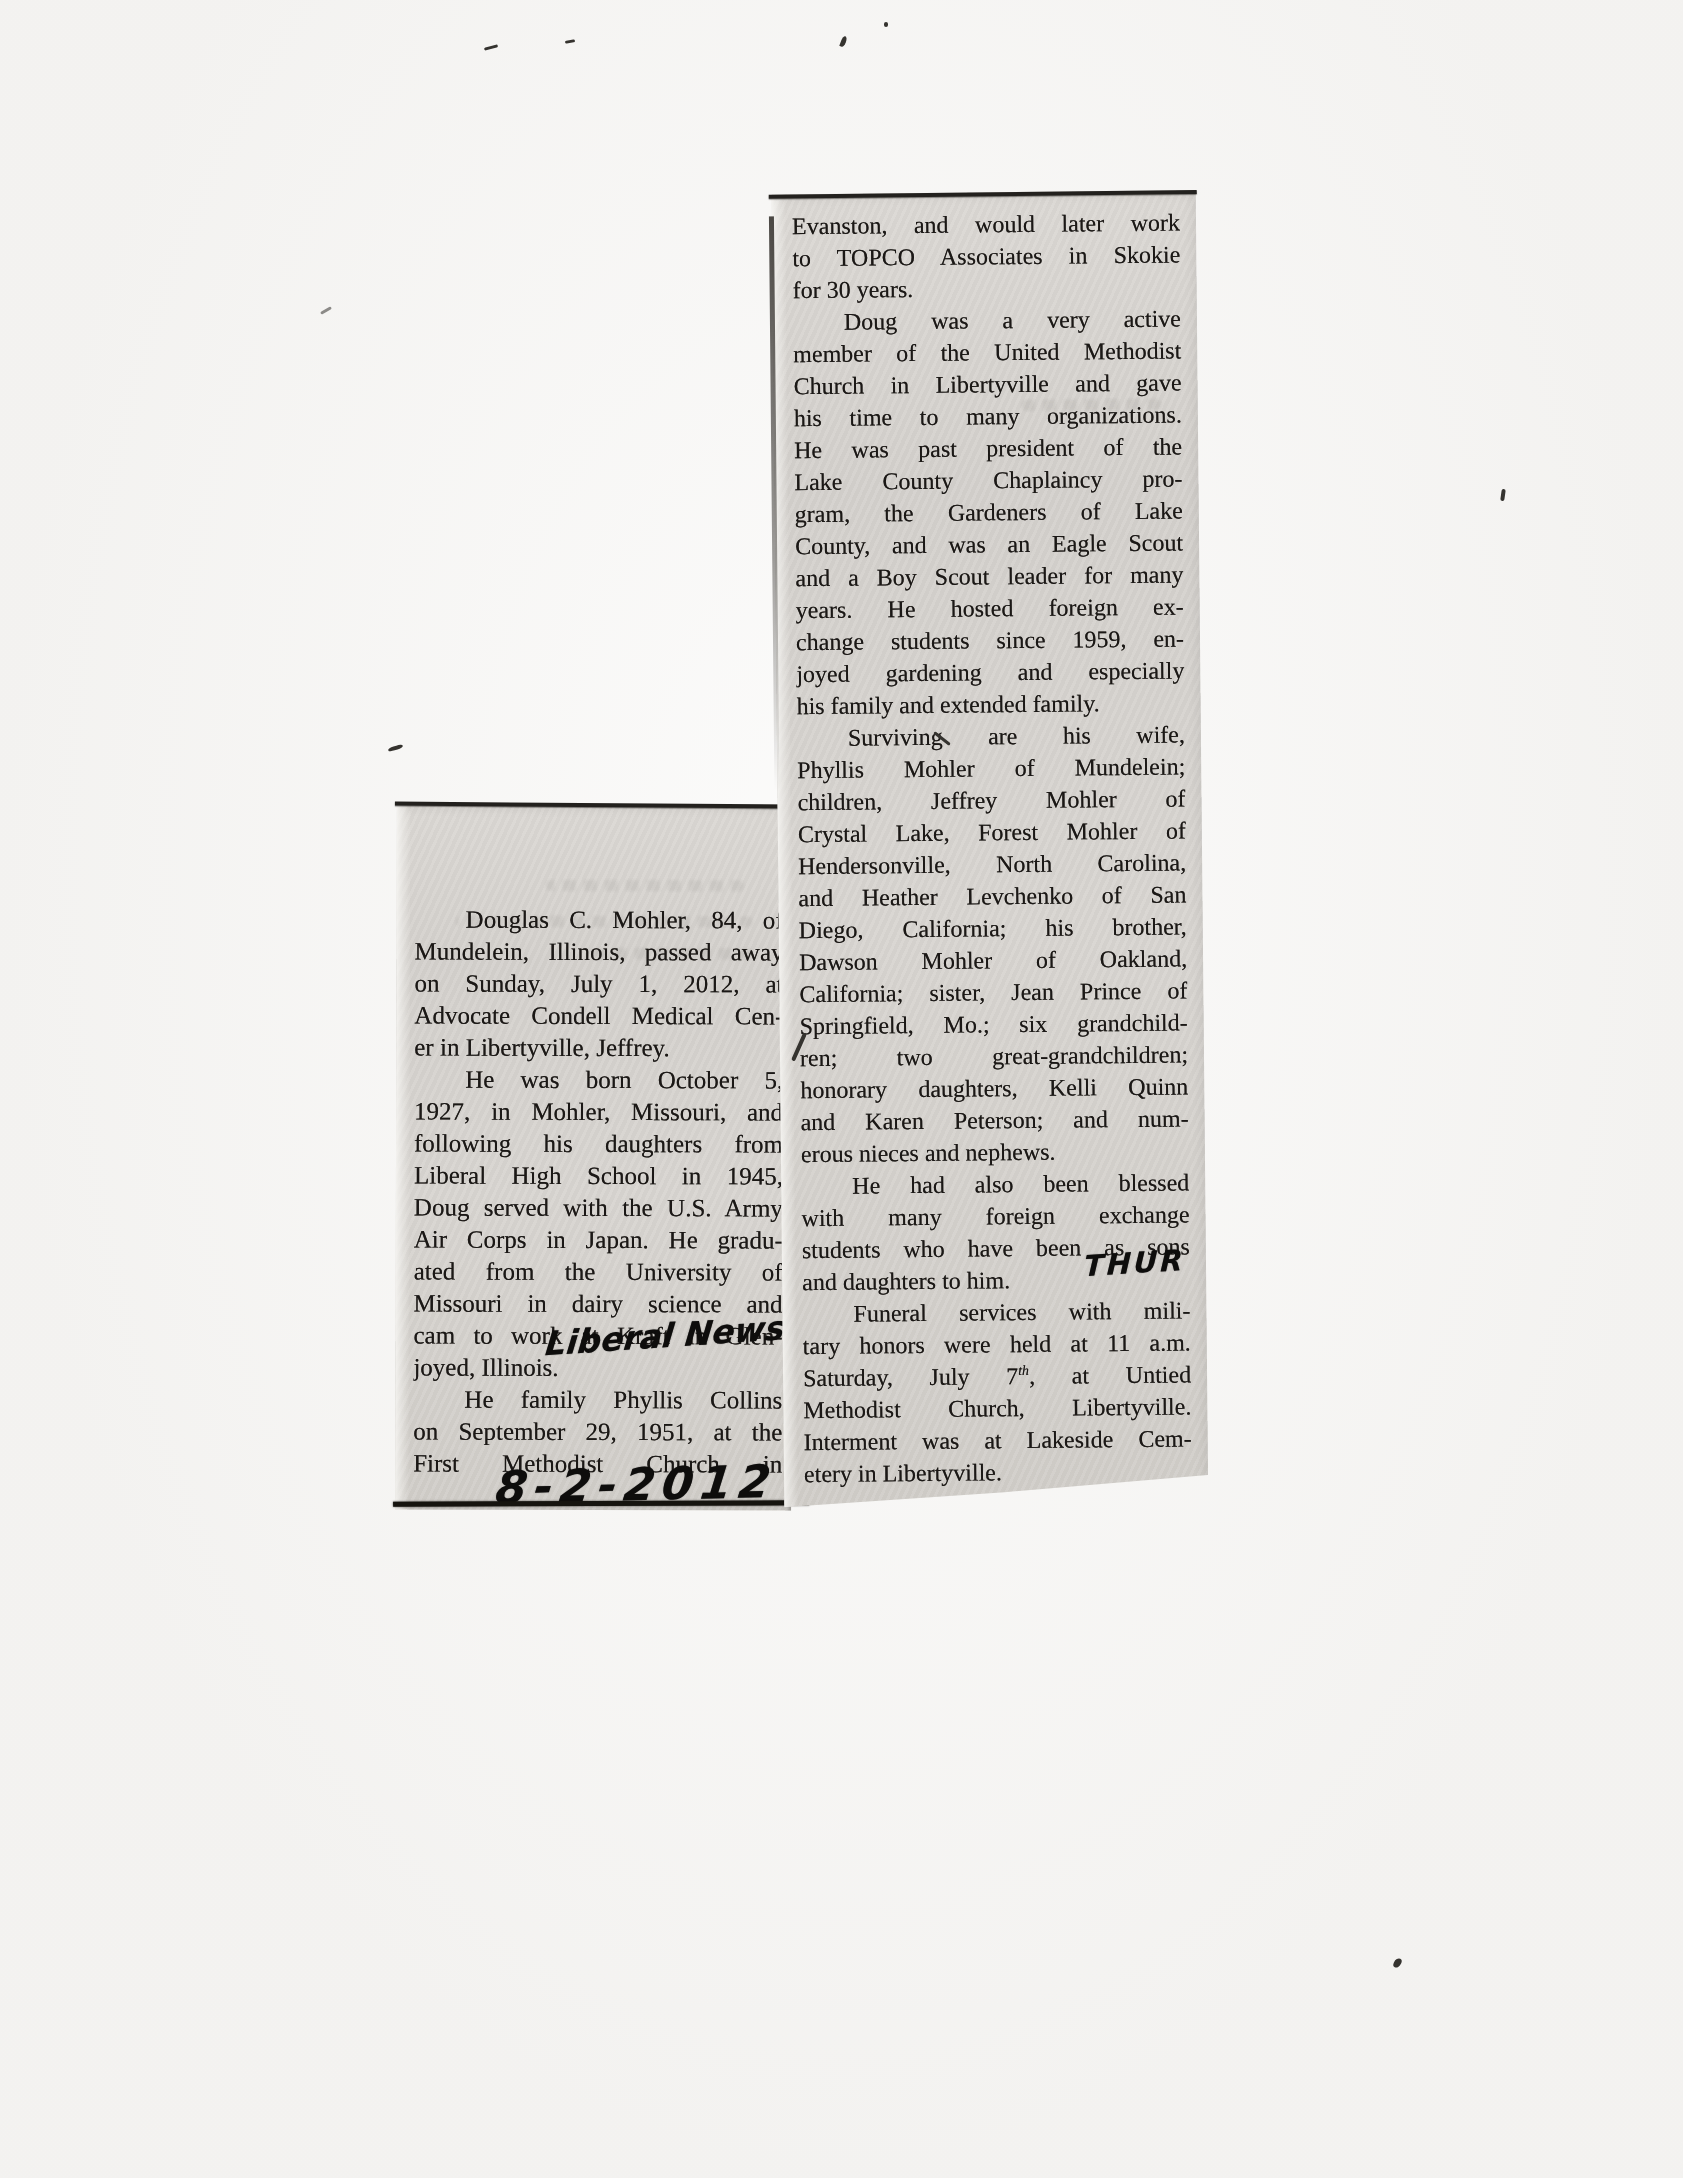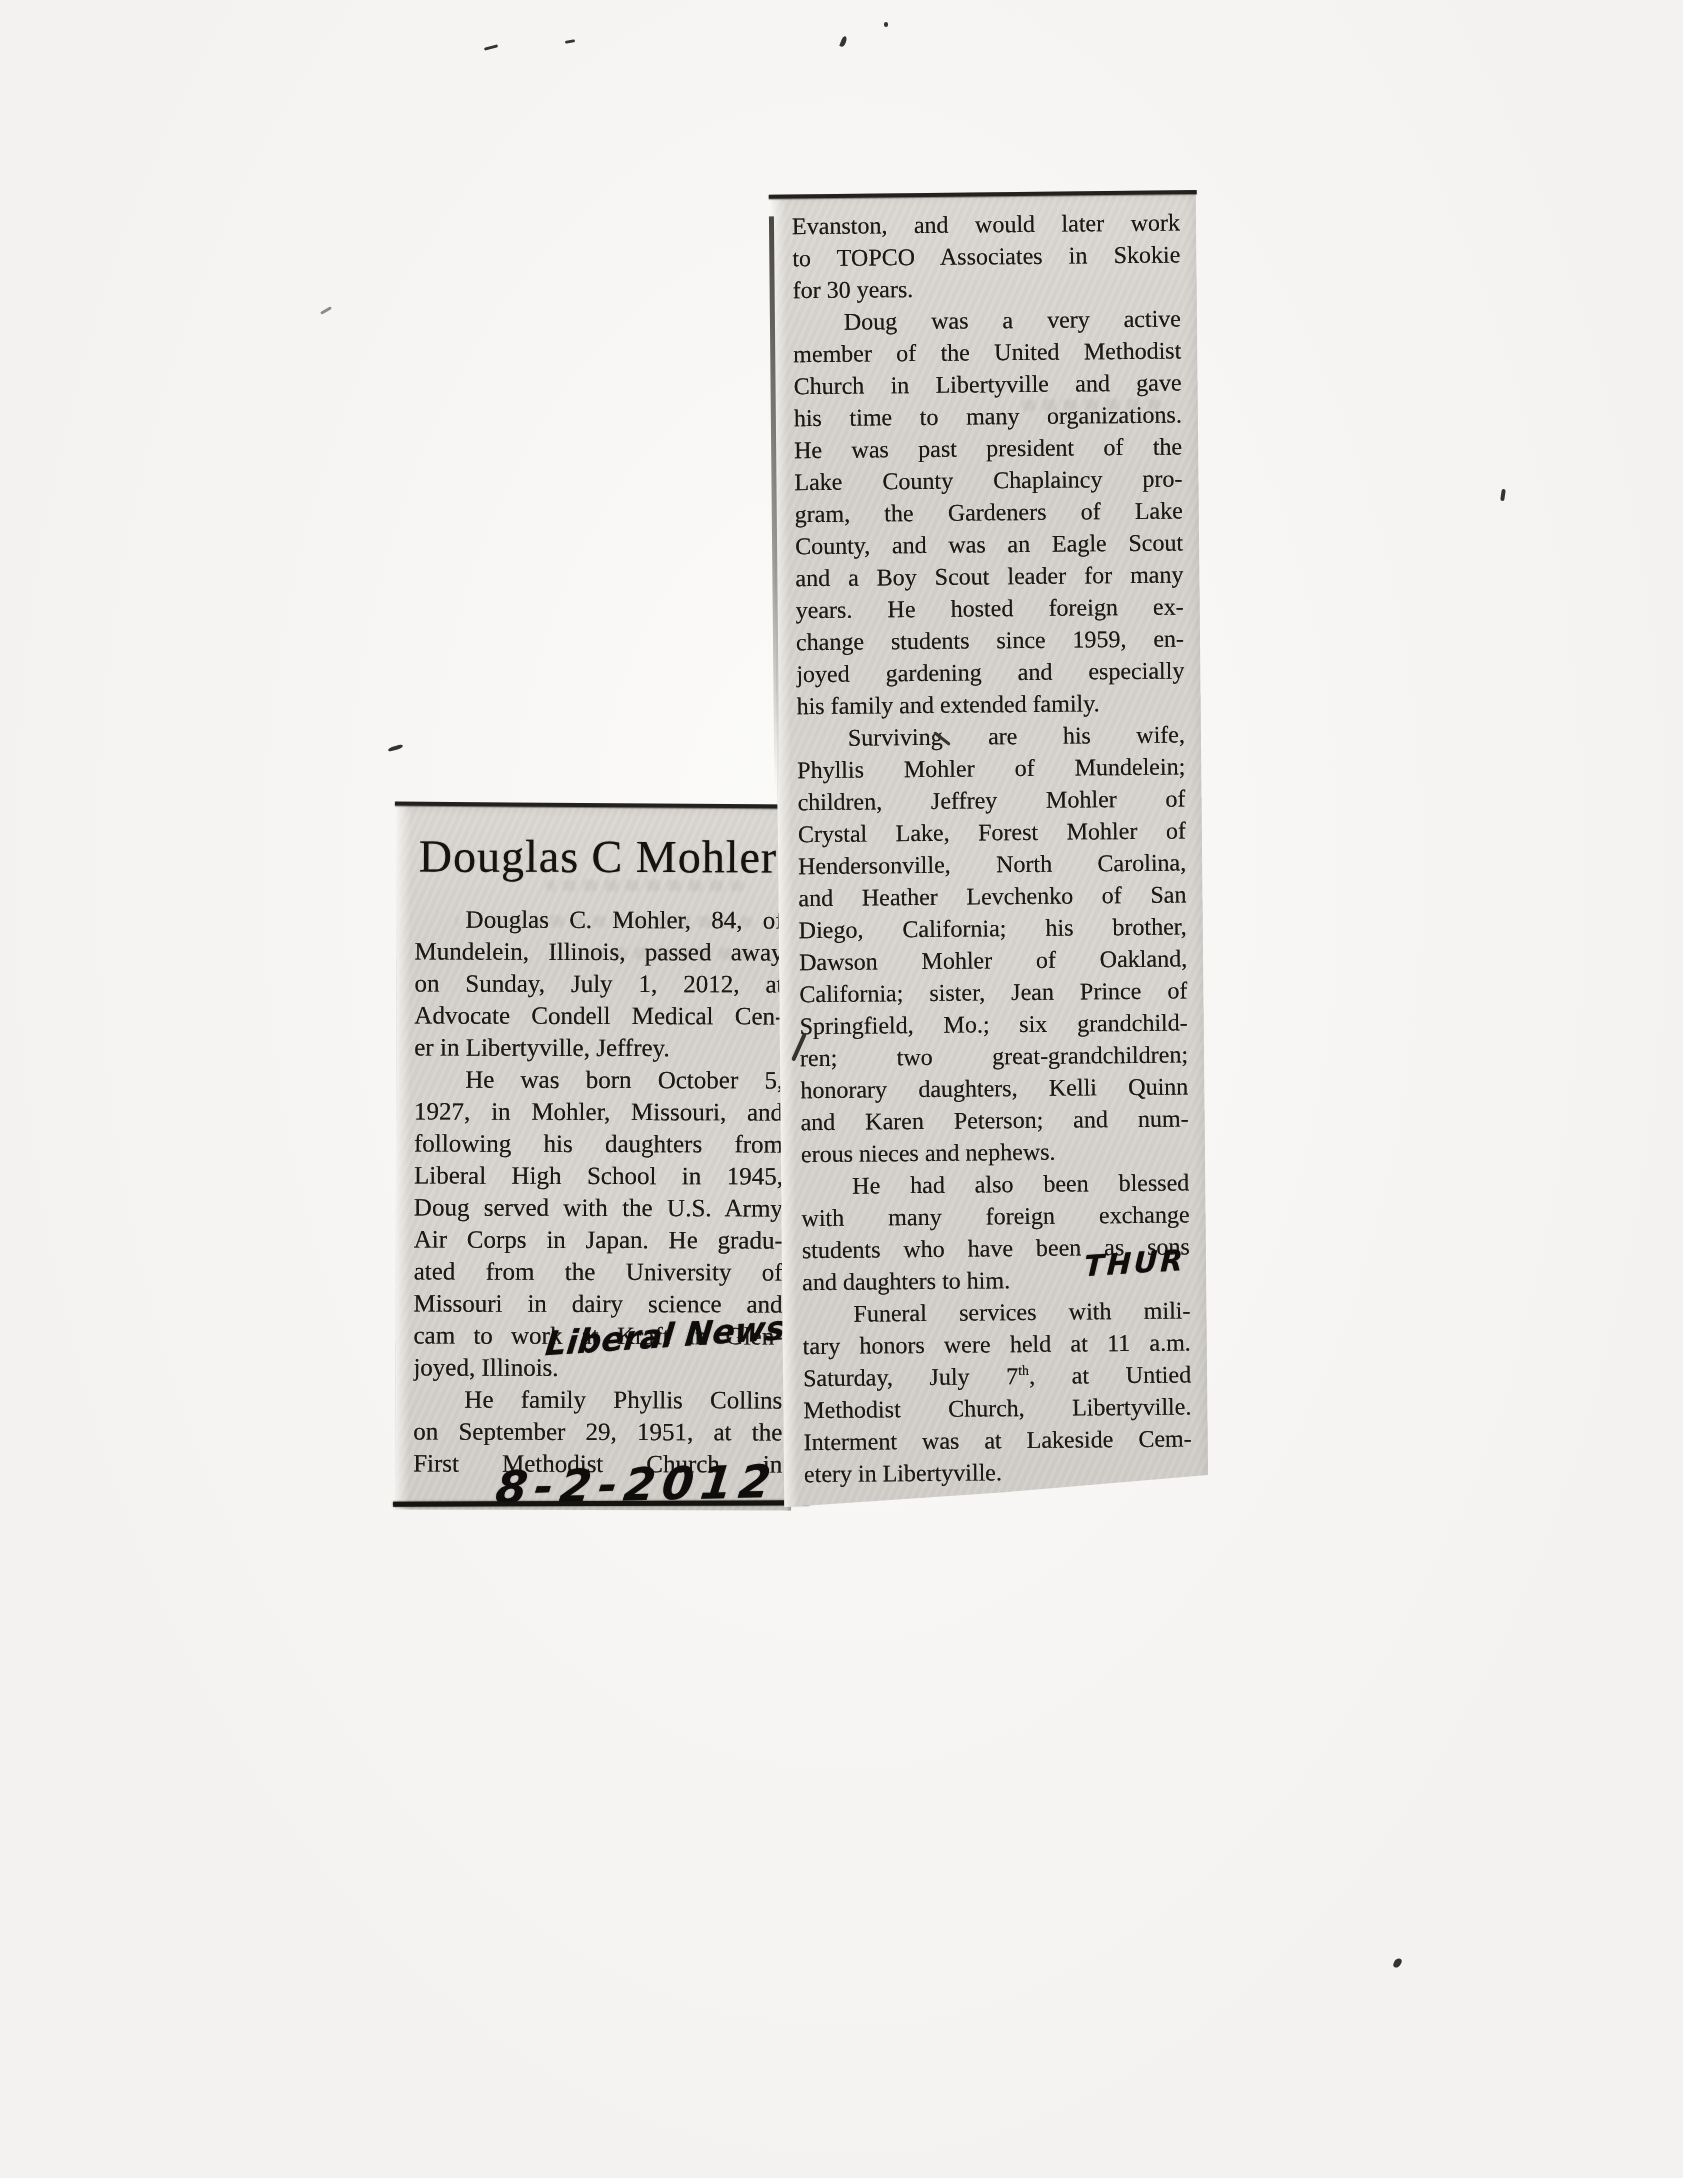--- a/index.html
+++ b/index.html
@@ -54,21 +54,21 @@
   .clip-left .body-col{top:99px;left:18px;right:9px;}
   .clip-right .body-col{top:16px;left:20px;right:16px;}
   .line{
     white-space:normal;overflow:hidden;
     color:#1b1816;text-shadow:0 0 0.6px rgba(35,32,28,0.75);
   }
   .clip-left .line{font-size:25px;height:32px;line-height:32px;}
   .clip-right .line{font-size:24px;height:32px;line-height:32px;}
   .line.j{text-align:justify;text-align-last:justify;}
   .line.ind{text-indent:51px;}
-  .line sup{font-size:0.58em;vertical-align:super;line-height:0;}
+  .line sup{font-size:0.58em;vertical-align:super;line-height:0;font-style:italic;}
   .hand{
     position:absolute;color:#0e0d0c;
     font-family:"DejaVu Sans", sans-serif;font-style:italic;font-weight:bold;
     text-shadow:0 0 1px rgba(10,10,10,0.6);
   }
   .hand-liberal{top:511px;left:150px;font-size:33px;transform:rotate(-4deg) skewX(-10deg);letter-spacing:0px;}
   .hand-date{top:653px;left:101px;font-size:45px;transform:rotate(-1.5deg) skewX(-8deg);letter-spacing:7px;}
   .hand-thur{top:1055px;left:302px;font-size:29px;transform:rotate(-3deg) skewX(-6deg);letter-spacing:3px;}
   .smudge{
     position:absolute;height:11px;border-radius:5px;
@@ -77,21 +77,20 @@
   }
   .speck{position:absolute;background:#35332f;border-radius:2px;}
 </style>
 </head>
 <body>
 
 <div class="clip clip-left">
   <div class="paper-highlight-left"></div>
   <div class="paper-shadow-right"></div>
   <div class="edge edge-top-left"></div>
-  <h1 class="headline">Douglas C Mohler</h1>
   <div class="smudge" style="top:75px;left:149px;width:198px;"></div>
   <div class="smudge" style="top:111px;left:59px;width:297px;"></div>
   <div class="smudge" style="top:143px;left:198px;width:158px;"></div>
   <div class="body-col" id="left-lines">
       <div class="line j ind">Douglas C. Mohler, 84, of</div>
       <div class="line j">Mundelein, Illinois, passed away</div>
       <div class="line j">on Sunday, July 1, 2012, at</div>
       <div class="line j">Advocate Condell Medical Cen-</div>
       <div class="line">er in Libertyville, Jeffrey.</div>
       <div class="line j ind">He was born October 5,</div>

